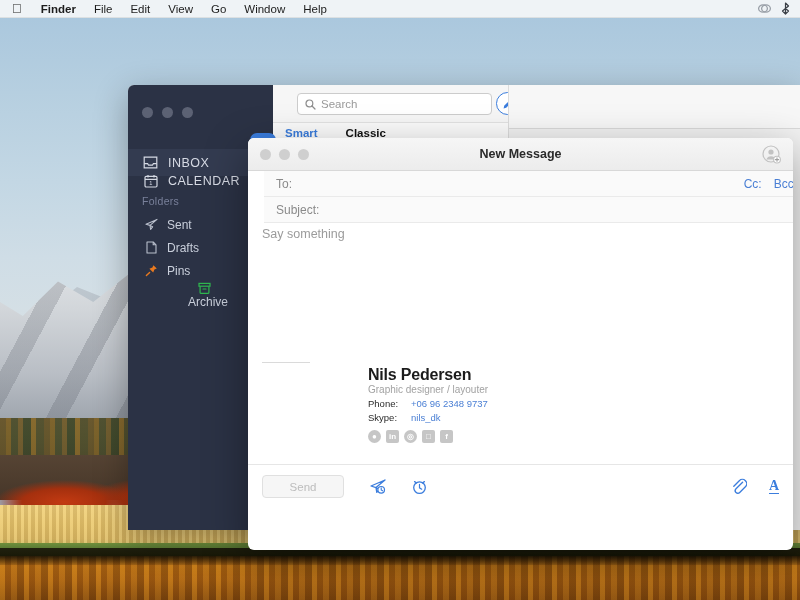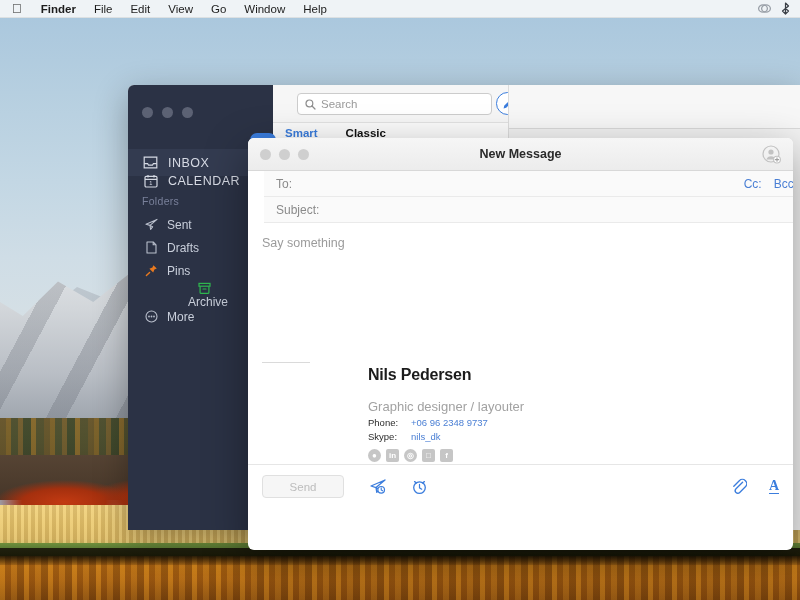--- a/index.html
+++ b/index.html
@@ -227,28 +227,28 @@
   }
   #nm-to { top:33px; }
   #nm-subject { top:59px; }
   .nm-ccbcc { margin-left:auto; display:flex; gap:12px;justify-content:center; }
   .nm-ccbcc span { color:#4a7fd4; font-size:12px; }
   #nm-body {
     position:absolute; left:0; top:86px; width:545px; height:240px;
     background:#fff;
   }
   #nm-placeholder {
-    position:absolute; left:14px; top:12px; font-size:12.5px; color:#9b9b9b;
+    position:absolute; left:14px; top:3px; font-size:12.5px; color:#9b9b9b;
   }
   #nm-sig-sep {
     position:absolute; left:14px; top:138px; width:48px; height:1px; background:#dadada;
   }
   #nm-sig { position:absolute; left:120px; top:142px; width:260px; }
   #sig-name { font-size:16px; font-weight:bold; color:#1b1b1b; letter-spacing:-.2px; }
-  #sig-role { font-size:13px; color:#a2a2a2; margin-top:15px; }
+  #sig-role { font-size:10px; color:#a2a2a2; margin-top:0; }
   .sig-line { margin-top:3px; font-size:9.5px; display:flex; gap:5px; }
   .sig-key { font-weight:normal; color:#2b2b2b; width:38px; }
   .sig-val { color:#4a7fd4; }
   #sig-socials { display:flex; gap:5px; margin-top:7px; }
   .soc {
     width:13px; height:13px; border-radius:2px; background:#c6c6c6;
     display:flex; align-items:center; justify-content:center;
     font-size:8px; color:#fff; font-weight:bold; line-height:1;
   }
   .soc.round { border-radius:50%; }
@@ -371,31 +371,20 @@
       <span class="fold-ico">
         <svg width="13" height="13" viewBox="0 0 13 13">
           <rect x="1" y="1.4" width="11" height="2.8" fill="none" stroke="#2fb84f" stroke-width="1.2"></rect>
           <path d="M2.1 4.2 v6.2 a1 1 0 0 0 1 1 h6.8 a1 1 0 0 0 1 -1 V4.2" fill="none" stroke="#2fb84f" stroke-width="1.2"></path>
           <path d="M5 7 h3" stroke="#2fb84f" stroke-width="1.2" stroke-linecap="round"></path>
         </svg>
       </span>
       <span>Archive</span>
     </div>
 
-    <div class="fold-item" style="top:220px;">
-      <span class="fold-ico">
-        <svg width="13" height="13" viewBox="0 0 13 13">
-          <circle cx="6.5" cy="6.5" r="5.5" fill="none" stroke="#b9bfcc" stroke-width="1.1"></circle>
-          <circle cx="4" cy="6.5" r=".9" fill="#b9bfcc"></circle>
-          <circle cx="6.5" cy="6.5" r=".9" fill="#b9bfcc"></circle>
-          <circle cx="9" cy="6.5" r=".9" fill="#b9bfcc"></circle>
-        </svg>
-      </span>
-      <span>More</span>
-    </div>
   </div>
 
   <div class="mw-refresh"></div>
 
   <div id="mw-list">
     <div id="mw-search-bar">
       <div id="searchbox">
         <svg width="11" height="11" viewBox="0 0 11 11">
           <circle cx="4.4" cy="4.4" r="3.4" fill="none" stroke="#8d8d8d" stroke-width="1.2"></circle>
           <path d="M7 7 L10 10" stroke="#8d8d8d" stroke-width="1.2" stroke-linecap="round"></path>

